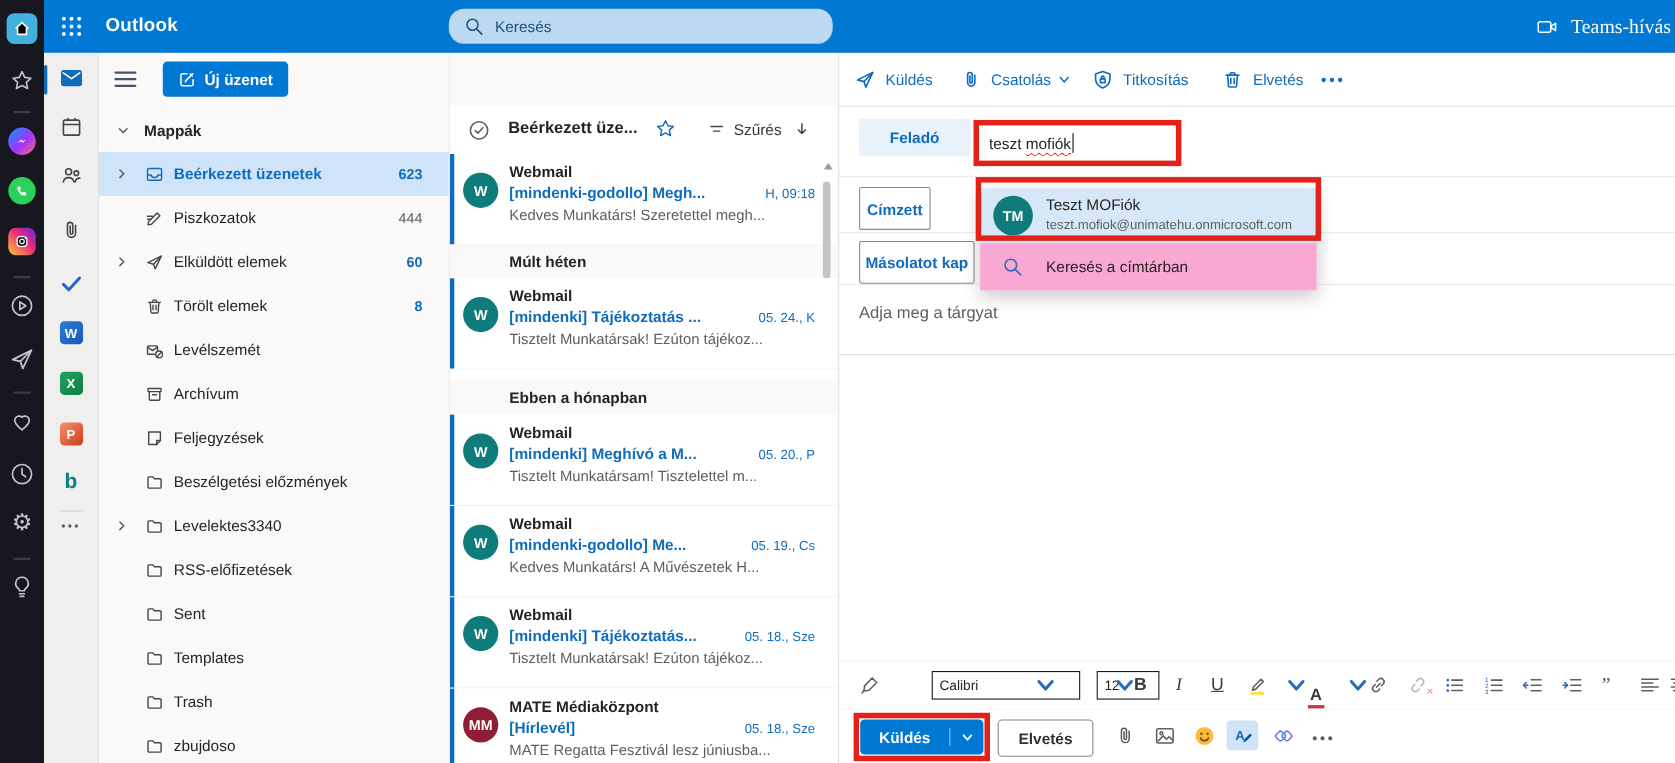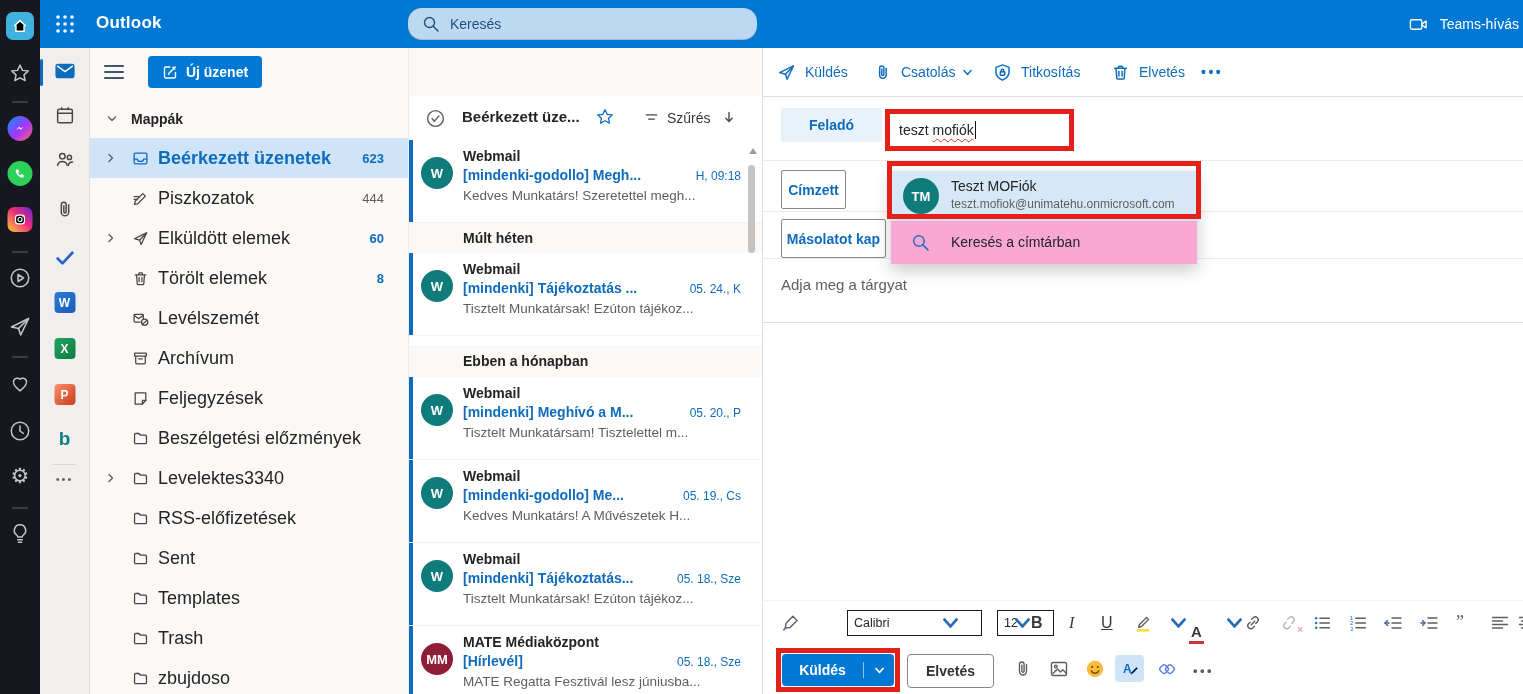--- a/index.html
+++ b/index.html
@@ -24,21 +24,21 @@
   .gear-glyph{color:#c3c4cb;font-size:21px;line-height:1;}
 
   
   #topbar{left:40px;top:0;width:1483px;height:48px;background:#0078d4;z-index:15;}
   .tb-title{position:absolute;left:56px;top:13px;color:#fff;font-size:17px;font-weight:700;letter-spacing:.2px;}
   #waffle{position:absolute;left:14px;top:13px;width:22px;height:22px;}
   #searchbox{position:absolute;left:368px;top:8px;width:349px;height:32px;background:#bdd8f1;border-radius:14px;display:flex;align-items:center;box-shadow:inset 0 -1px 0 rgba(0,0,0,.15);}
   #searchbox .ico{width:18px;height:18px;margin:0 10px 0 14px;}
   #searchbox .ico svg{stroke:#1d5183;}
   #searchbox span{color:#1d5183;font-size:14px;}
-  #teamscall{position:absolute;right:4px;top:0;height:48px;display:flex;align-items:center;gap:11px;color:#fff;font-size:14px;}
+  #teamscall{position:absolute;right:4px;top:0;height:48px;display:flex;align-items:center;gap:11px;color:#fff;font-size:18px;font-family:Liberation Serif, serif;}
   #teamscall .ico{width:21px;height:21px;}
   #teamscall .ico svg{stroke:#fff;}
 
   
   #rail{left:40px;top:48px;width:49px;height:646px;background:#f0efee;border-right:1px solid #e4e2e0;z-index:10;}
   .rail-item{position:absolute;left:50%;transform:translateX(-50%);}
   .rail-item svg{stroke:#484644;}
   #mail-sel-bar{position:absolute;left:0;top:11px;width:3px;height:27px;background:#0f6cbd;border-radius:2px;}
   .tile{width:21px;height:21px;border-radius:4px;color:#fff;font-size:12px;font-weight:700;display:flex;align-items:center;justify-content:center;font-family:"Liberation Sans",sans-serif;}
   .tile.w{background:linear-gradient(135deg,#2b7cd3,#185abd);}
@@ -60,21 +60,21 @@
   #folders-header .ico svg{stroke:#605e5c;}
   #folders-header span{margin-left:13px;font-size:14px;font-weight:600;color:#252423;}
   #folder-list{position:absolute;left:0;top:90px;width:100%;}
   .f-row{position:relative;height:40px;display:flex;align-items:center;}
   .f-row.sel{background:#cfe4f8;}
   .f-chev{width:12px;height:12px;margin-left:16px;flex:none;}
   .f-chev svg{stroke:#605e5c;}
   .f-icon{width:17px;height:17px;margin-left:15px;flex:none;}
   .f-icon svg{stroke:#484644;stroke-width:1.2;}
   .f-row.sel .f-icon svg{stroke:#0f6cbd;}
-  .f-label{margin-left:9px;font-size:18px;color:#252423;white-space:nowrap;overflow:hidden;flex:1;}
+  .f-label{margin-left:9px;font-size:14px;color:#252423;white-space:nowrap;overflow:hidden;flex:1;}
   .f-row.sel .f-label{color:#0f6cbd;font-weight:600;}
   .f-count{margin-right:24px;font-size:13px;color:#605e5c;flex:none;}
   .f-count.blue{color:#0f6cbd;font-weight:600;}
 
   
   #listpane{left:408px;top:48px;width:354px;height:646px;background:#fff;border-left:1px solid #ecebea;border-right:1px solid #e1dfdd;z-index:5;overflow:hidden;}
   #list-topgap{position:absolute;left:0;top:0;width:100%;height:48px;background:#faf9f8;}
   #list-header{position:absolute;left:0;top:48px;width:100%;height:44px;background:#fff;}
   #lh-check{position:absolute;left:16px;top:12px;width:21px;height:21px;}
   #lh-check svg{stroke:#605e5c;}

